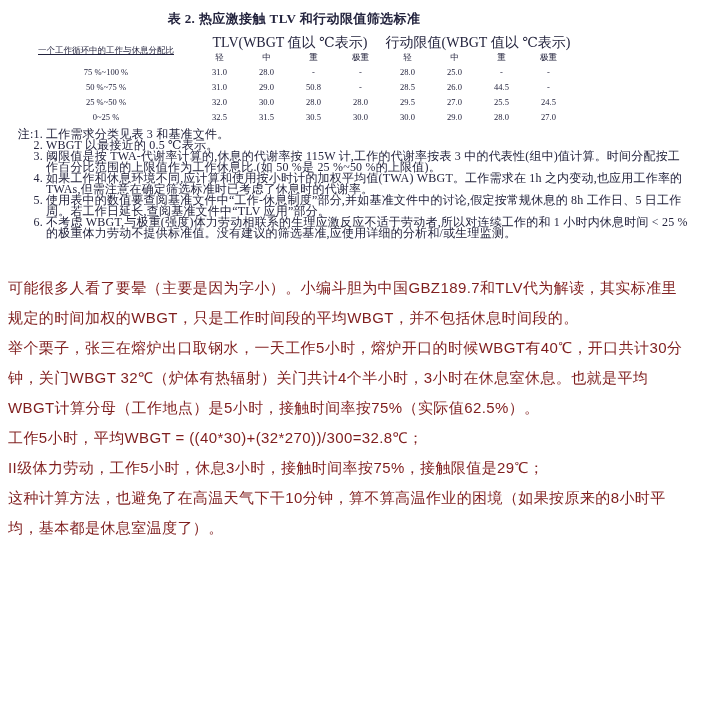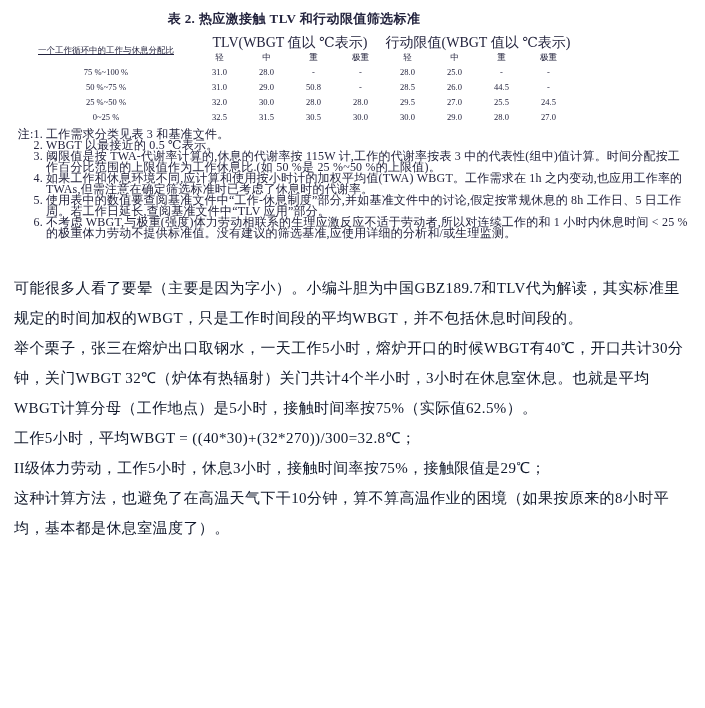--- a/index.html
+++ b/index.html
@@ -15,23 +15,23 @@
               padding:1px 0;line-height:13px;white-space:nowrap;}
   .std-table .lbl-col{width:180px;text-decoration:underline;}
   .std-table .grp{font-size:14px;}
   .notes{margin-top:4px;width:672px;font-size:12px;line-height:11px;
          letter-spacing:.2px;color:#23233d;}
   .note{display:flex;}
   .note-label{min-width:27px;text-align:right;padding-right:3px;flex:0 0 auto;}
   .note-text{flex:1 1 auto;}
 
   
-  .article{font-family:Liberation Serif, serif;color:#0f172a;
+  .article{font-family:Liberation Sans, sans-serif;color:#7f1d1d;
            font-size:15px;line-height:30px;letter-spacing:.4px;
-           padding:0 14px 10px 14px;margin-top:34px;}
+           padding:0 14px 10px 8px;margin-top:34px;}
   .article p{margin:0;}
   .mt14{margin-top:14px;}
   .mt20{margin-top:20px;}
 </style>
 </head>
 <body>
 
 <div class="page">
 
   <div class="scan">

